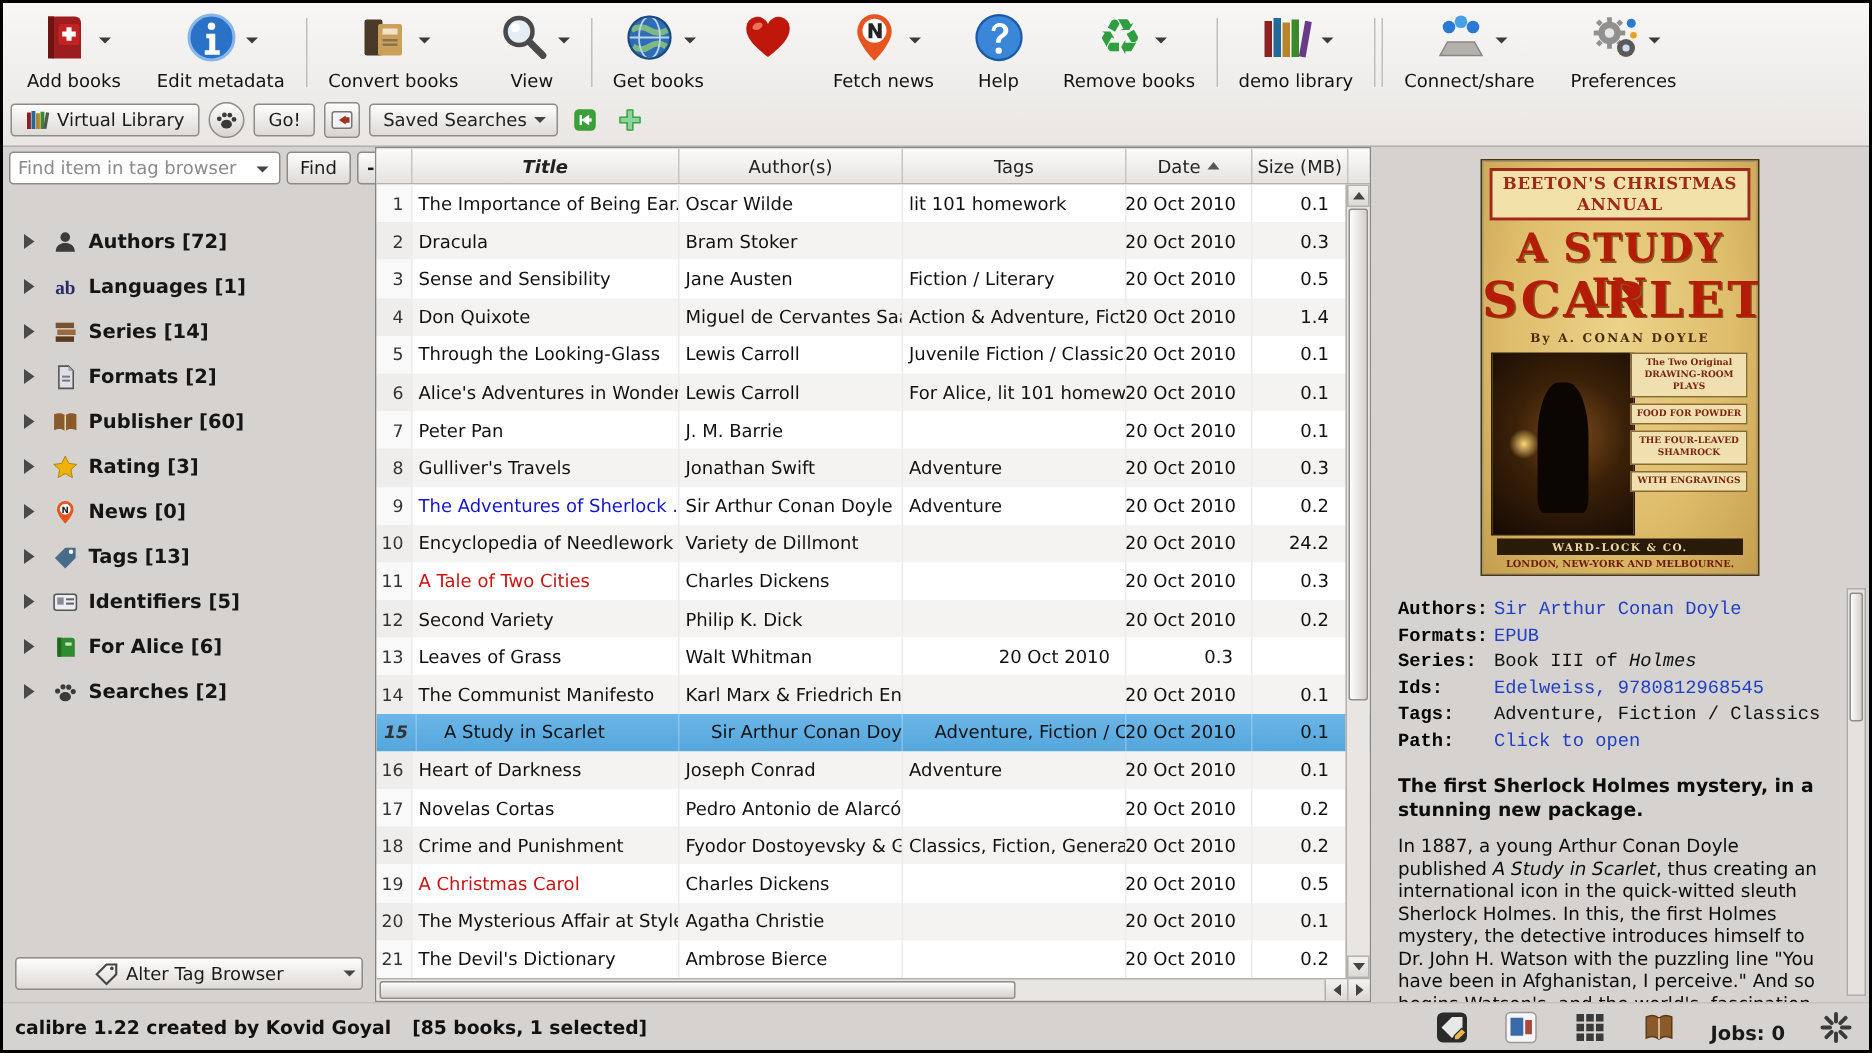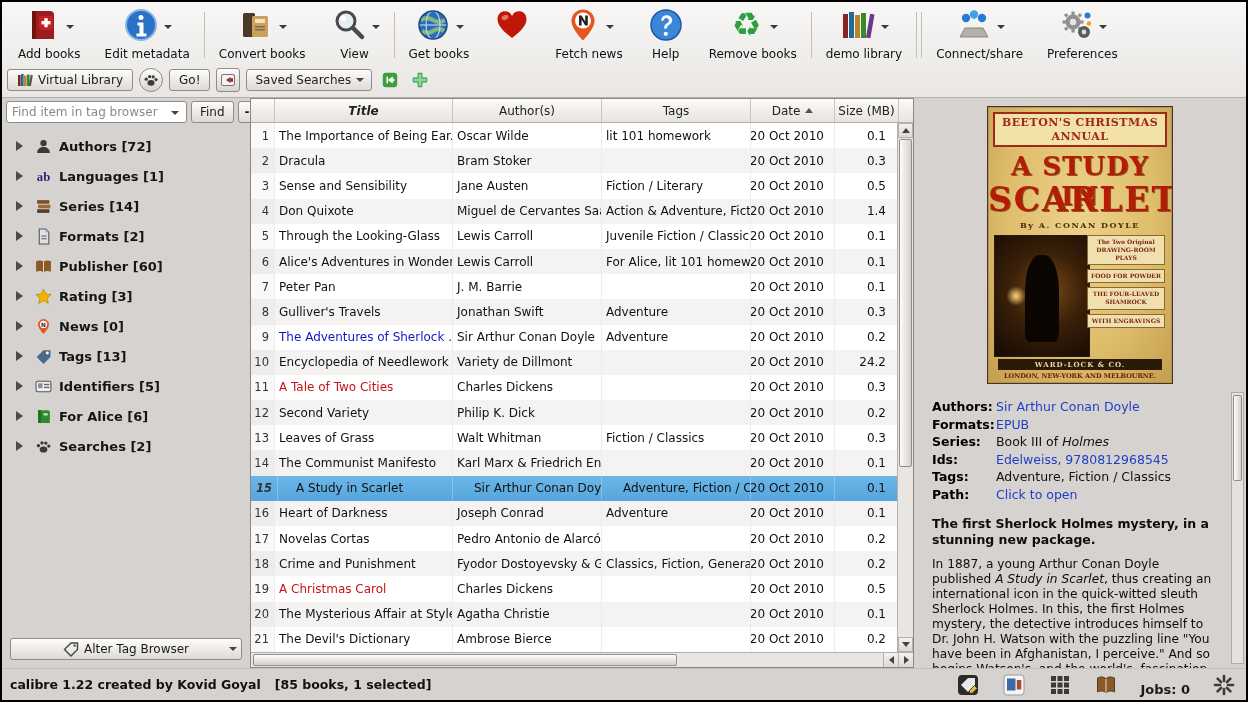--- a/index.html
+++ b/index.html
@@ -34,21 +34,21 @@
   
   .content { flex:1; display:flex; overflow:hidden; }
 
   
   .sidebar { width:248px; display:flex; flex-direction:column; padding-top:3px; }
   .find-row { display:flex; gap:4px; padding:0 4px; align-items:center; }
   .find-combo { flex:1; height:22px; background:#fff; border:1px solid #8f8b87; border-radius:3px; display:flex; align-items:center; }
   .find-combo input { flex:1; min-width:0; border:none; outline:none; background:transparent; font:inherit; font-size:12px; padding:0 5px; }
   .btn.small { padding:0 8px; }
   .btn.minus { padding:0 6px; font-weight:bold; }
-  .tag-items { flex:1; padding:8px 0 0 8px; overflow:hidden; }
+  .tag-items { flex:1; padding:23px 0 0 8px; overflow:hidden; }
   .tag-item { display:flex; align-items:center; height:30px; gap:7px; cursor:default; }
   .tri { width:0; height:0; border:5px solid transparent; border-left:7px solid #4a4a4a; margin-left:6px; }
   .tag-ic { width:17px; height:17px; display:inline-flex; }
   .tag-ic svg { width:17px; height:17px; }
   .tag-label { font-weight:bold; font-size:13px; color:#151515; }
   .alter-row { padding:6px 8px 8px; }
   .alter-btn { width:100%; justify-content:center; position:relative; }
   .alter-btn .combo-arrow { position:absolute; right:4px; top:8px; margin:0; }
 
   
@@ -92,21 +92,21 @@
   .cover-t2 { position:absolute; top:73px; left:0; right:0; text-align:center; font-weight:bold; color:#b41c08; font-size:33px; letter-spacing:2px; text-shadow:1px 1px 0 #8a5a20; }
   .cover-by { position:absolute; top:113px; left:0; right:0; text-align:center; font-size:8px; color:#4a2c0a; font-weight:bold; letter-spacing:1.5px; }
   .cover-ads { position:absolute; top:128px; right:7px; width:78px; display:flex; flex-direction:column; gap:4px; }
   .cover-ad { background:#f0e0b0; border:1px solid #8a6a30; color:#7a2410; font-size:6px; text-align:center; padding:2px 1px; font-weight:bold; line-height:1.35; }
   .cover-art { position:absolute; left:6px; top:128px; width:96px; height:122px; background:radial-gradient(circle at 55% 45%, #7a4a1a 0%, #3a2008 45%, #140a04 100%); border:1px solid #2a1808; }
   .cover-art:before { content:''; position:absolute; left:32%; top:16%; width:36%; height:72%; background:#0c0602; border-radius:42% 42% 12% 12%; }
   .cover-art:after { content:''; position:absolute; left:12%; top:42%; width:20px; height:20px; border-radius:50%; background:radial-gradient(#ffd878, rgba(255,200,80,0) 70%); }
   .cover-pubbox { position:absolute; bottom:13px; left:10px; right:10px; background:#2a1a08; color:#ecd8a0; text-align:center; font-size:7px; font-weight:bold; padding:1px 0; letter-spacing:1px; }
   .cover-pub2 { position:absolute; bottom:3px; left:0; right:0; text-align:center; font-size:6.5px; color:#6a1a0a; font-weight:bold; }
 
-  .fields { margin:14px 0 0 18px; }
+  .fields { margin:14px 0 0 18px;font-family:Liberation Mono, monospace; }
   .field-row { display:flex; line-height:17.5px; font-size:12.5px; }
   .flabel { width:64px; font-weight:bold; color:#000; flex:none; }
   .fvalue { color:#111; white-space:nowrap; overflow:hidden; }
   .link { color:#1f3fc4; }
   .summary { margin:13px 24px 0 18px; color:#0d0d0d; }
   .summary .heading { font-weight:bold; font-size:12.5px; line-height:15.5px; margin-bottom:10px; }
   .summary p.body { font-size:12.2px; line-height:15px; }
   .dscroll { position:absolute; right:2px; top:294px; bottom:4px; width:13px; background:#e4e1de; border:1px solid #b0aca8; }
   .dthumb { position:absolute; top:2px; left:1px; right:1px; height:86px; background:linear-gradient(90deg,#fdfdfc,#d4d0cc); border:1px solid #918d89; border-radius:2px; }
 
@@ -770,23 +770,20 @@
           <div class="trow">
             <div class="td c-num">
               <span>13</span>
             </div>
             <div class="td c-title">
               <span>Leaves of Grass</span>
             </div>
             <div class="td c-authors">
               <span>Walt Whitman</span>
             </div>
-            <div class="td c-tags">
-              <span>Fiction / Classics</span>
-            </div>
             <div class="td c-date">
               <span>20 Oct 2010</span>
             </div>
             <div class="td c-size">
               <span>0.3</span>
             </div>
           </div>
           <div class="trow alt">
             <div class="td c-num">
               <span>14</span>

